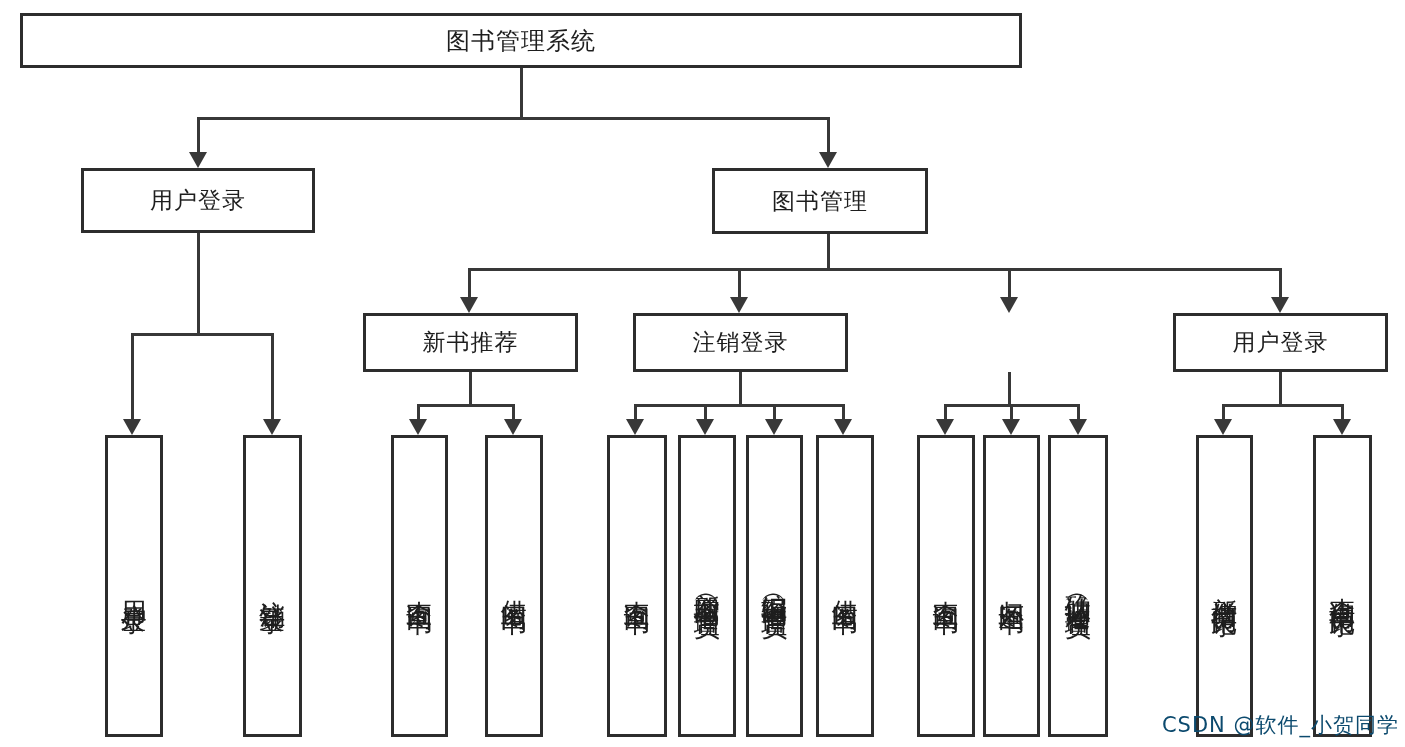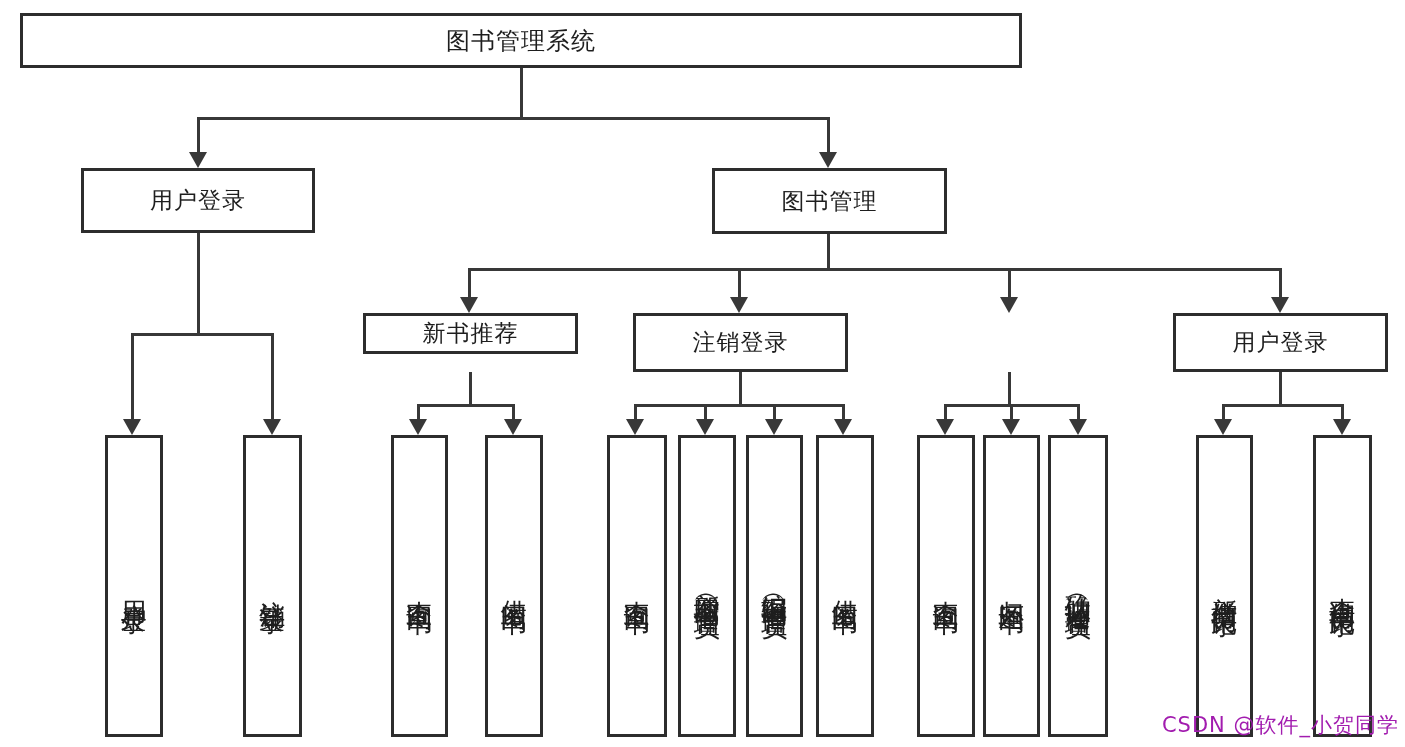--- a/index.html
+++ b/index.html
@@ -19,40 +19,40 @@
     font-size:26px;letter-spacing:3px;line-height:1.1;
   }
   .vline,.hline{position:absolute;background:#383838;}
   .arw{
     position:absolute;width:0;height:0;
     border-left:9px solid transparent;border-right:9px solid transparent;
     border-top:16px solid #383838;
   }
   .watermark{
     position:absolute;right:6px;bottom:8px;z-index:5;
-    color:#a21caf;font-size:21px;letter-spacing:1px;white-space:nowrap;
+    color:#0c4a6e;font-size:21px;letter-spacing:1px;white-space:nowrap;
   }
 </style>
 </head>
 <body>
 
 <div class="canvas">
 
   <div class="box h root" style="left:20px;top:13px;width:1002px;height:55px">
     <span>图书管理系统</span>
   </div>
 
   <div class="box h" style="left:81px;top:168px;width:234px;height:65px">
     <span>用户登录</span>
   </div>
-  <div class="box h" style="left:712px;top:168px;width:235px;height:66px">
+  <div class="box h" style="left:712px;top:168px;width:216px;height:66px">
     <span>图书管理</span>
   </div>
 
-  <div class="box h" style="left:363px;top:313px;width:215px;height:41px">
+  <div class="box h" style="left:363px;top:313px;width:215px;height:59px">
     <span>新书推荐</span>
   </div>
   <div class="box h" style="left:633px;top:313px;width:215px;height:59px">
     <span>注销登录</span>
   </div>
   <div class="box h" style="left:1173px;top:313px;width:215px;height:59px">
     <span>用户登录</span>
   </div>
 
   <div class="box leaf" style="left:105px;top:435px;width:58px;height:302px">

